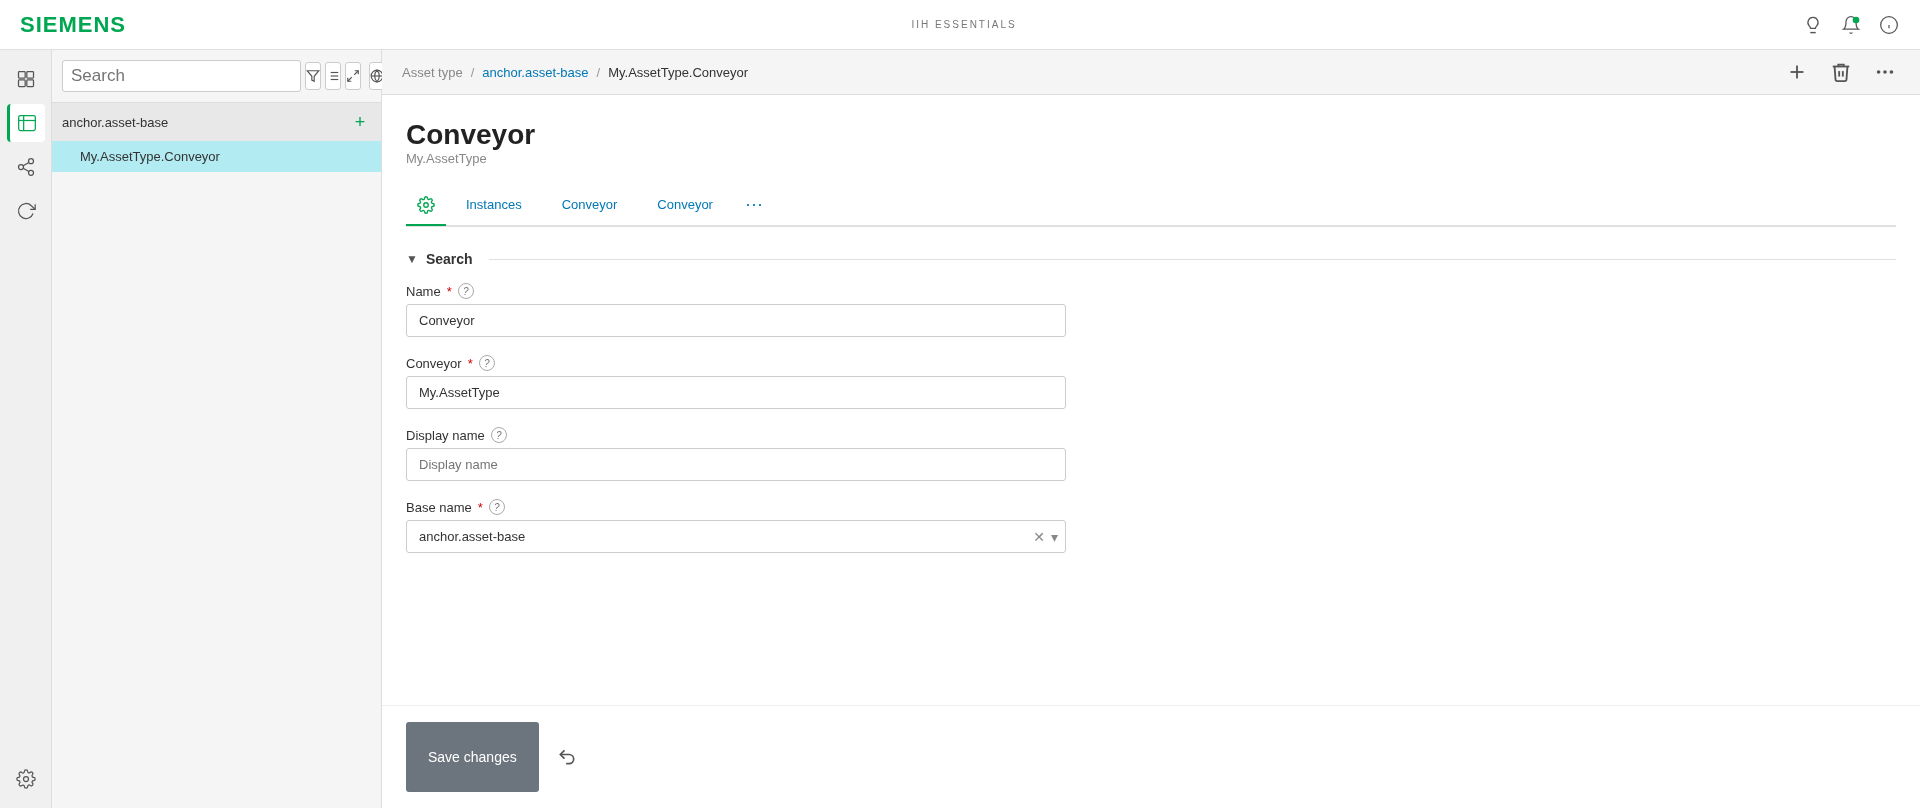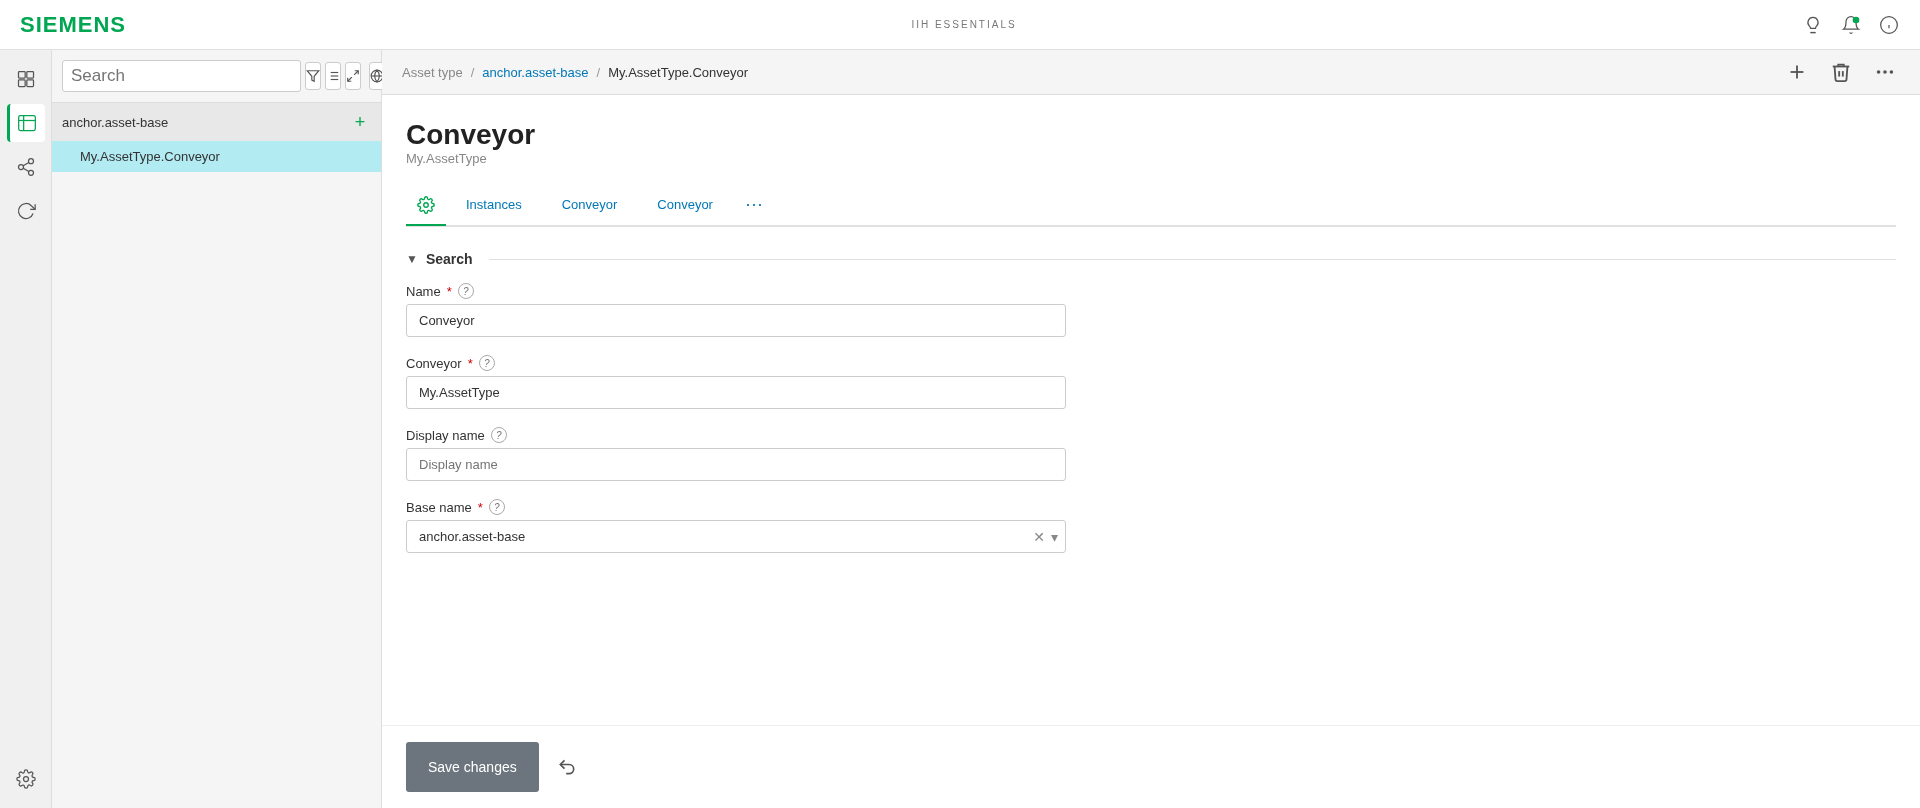--- a/index.html
+++ b/index.html
@@ -139,21 +139,21 @@
       display: flex; align-items: center; gap: 6px; color: #888;
     }
     .bt-icon { cursor: pointer; font-size: 14px; }
 
     
     .footer-actions {
       padding: 16px 24px; background: #fff; display: flex; align-items: center; gap: 12px;
       border-top: 1px solid #eee; flex-shrink: 0;
     }
     .btn-save {
-      padding: 17px 22px; background: #6c757d; color: #fff; border: none;
+      padding: 27px 22px; background: #6c757d; color: #fff; border: none;
       border-radius: 3px; font-size: 14px; cursor: pointer;
     }
     .btn-reset {
       width: 32px; height: 32px; display: flex; align-items: center; justify-content: center;
       cursor: pointer; color: #555; font-size: 20px; background: none; border: none;
     }
   </style>
 </head>
 <body>
 

